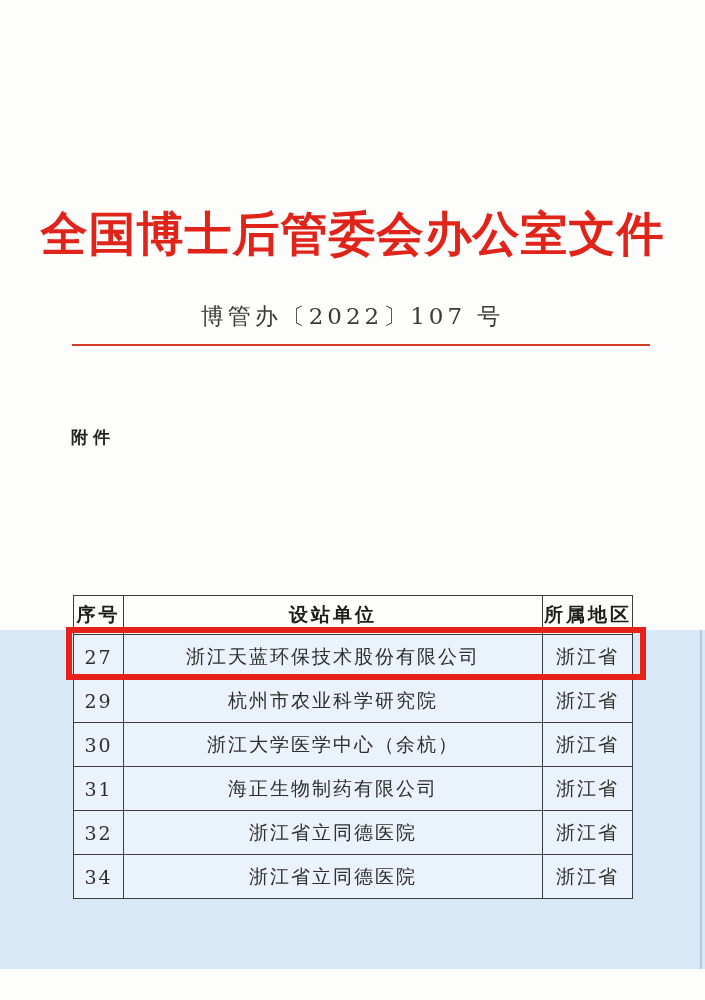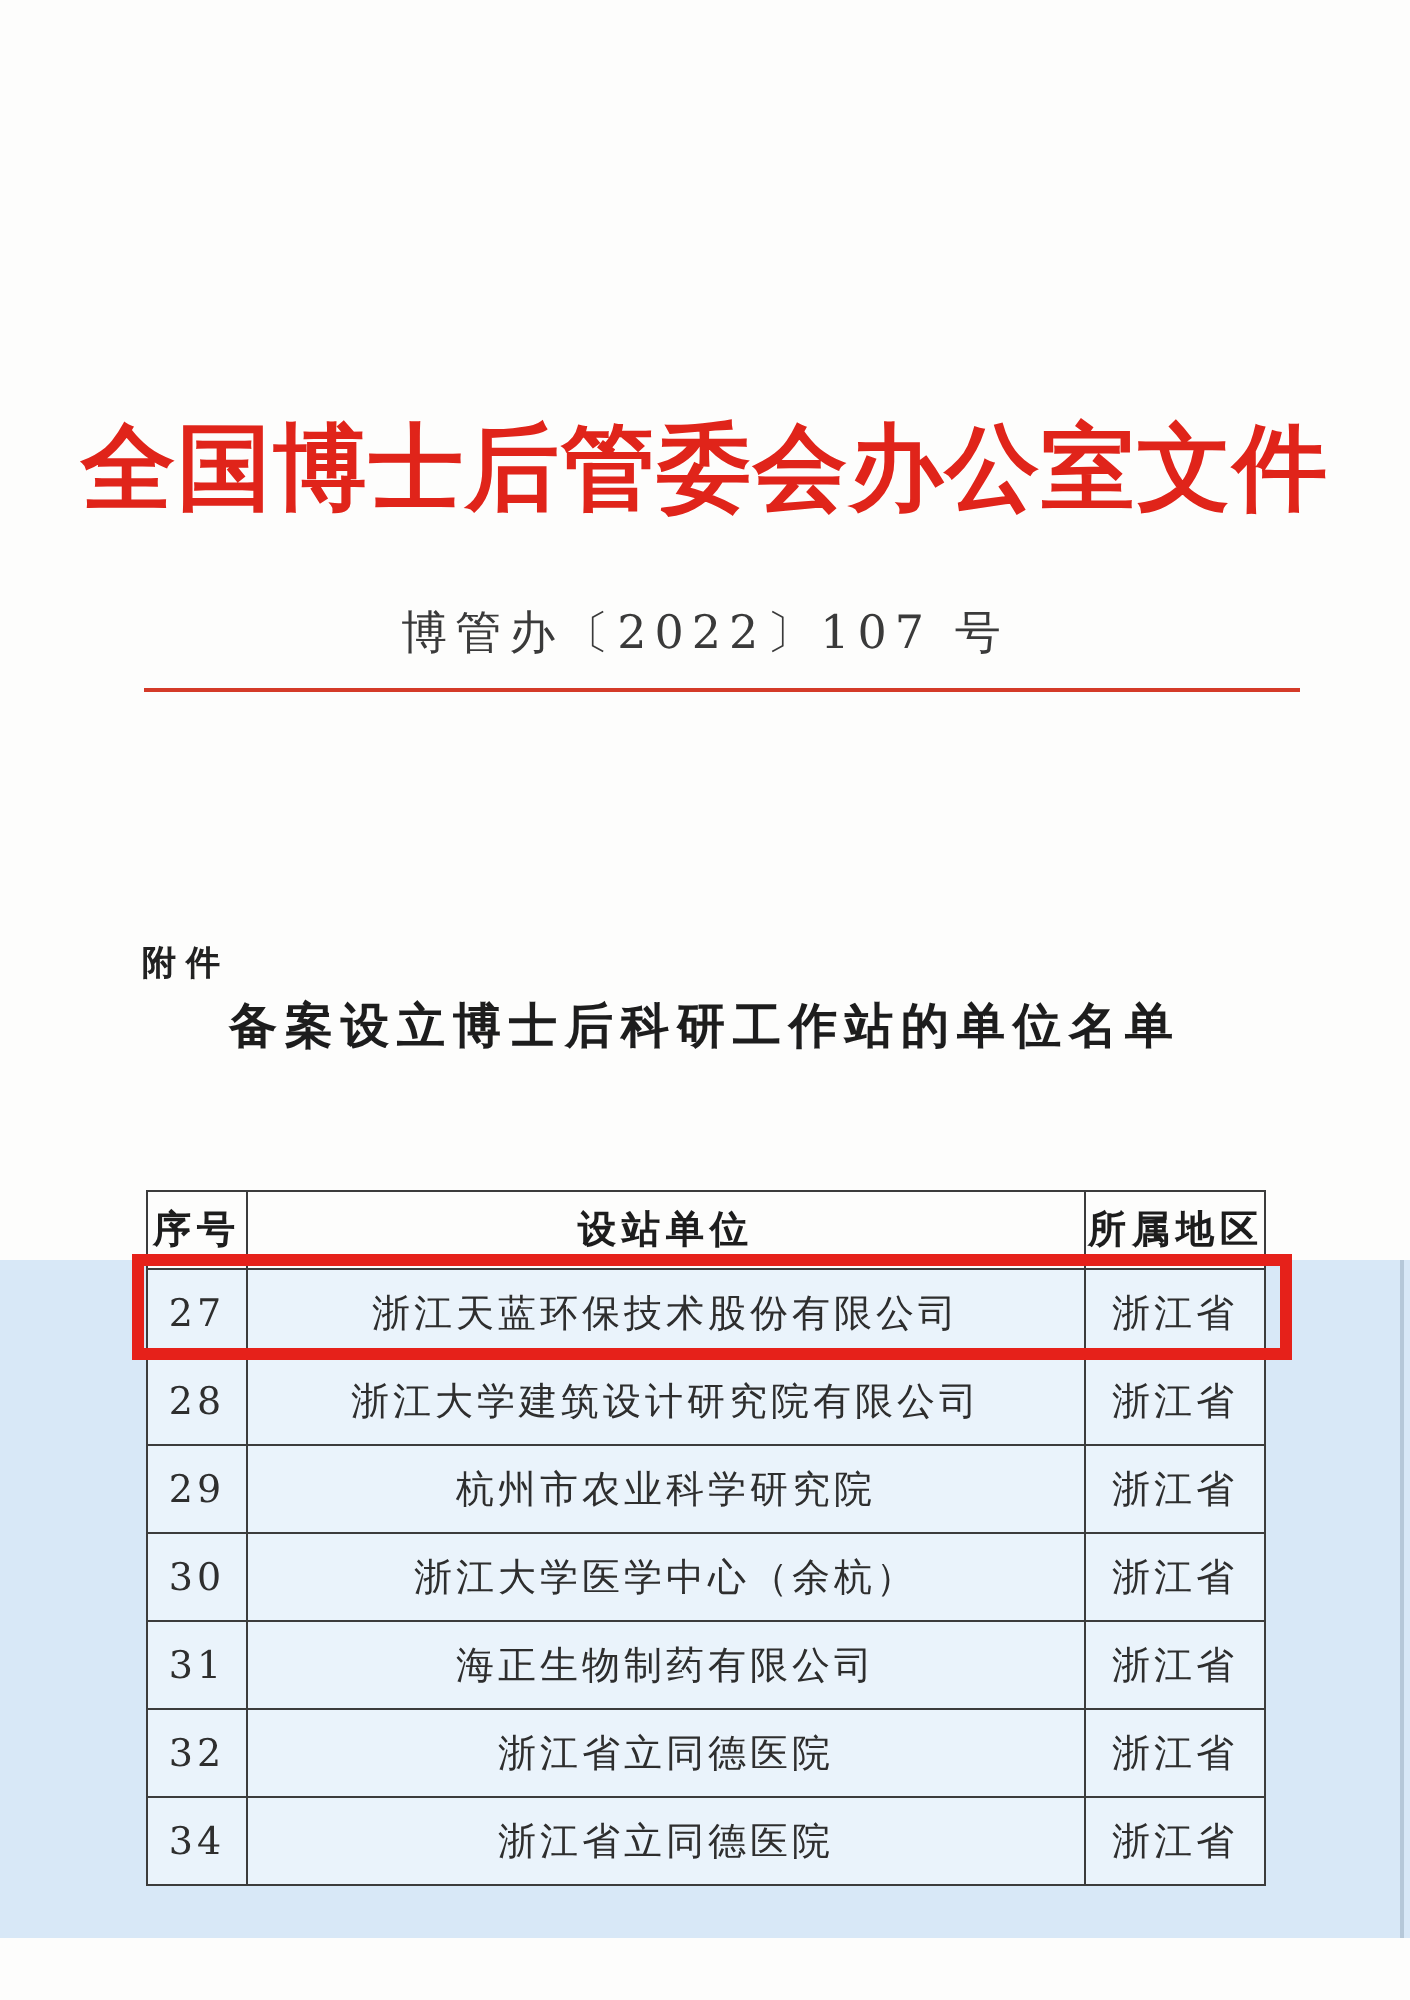--- a/index.html
+++ b/index.html
@@ -32,21 +32,20 @@
 
   .red-rule{
     position:absolute;left:72px;top:344px;width:578px;height:2px;
     background:var(--rule-red,#d43a28);
   }
 
   .attachment{
     position:absolute;left:71px;top:426px;
     font-size:17px;font-weight:bold;letter-spacing:5px;color:#222;
     font-family:Liberation Serif, serif;
-    margin-top:44px;
   }
 
   .section-title{
     position:absolute;left:0;top:497px;width:705px;
     text-align:center;font-size:24px;font-weight:bold;letter-spacing:4px;
     color:#1d1d1d;white-space:nowrap;
   }
 
   table.units{
     position:absolute;left:73px;top:595px;
@@ -91,21 +90,20 @@
 <div class="page">
 
   <h1 class="doc-title">全国博士后管委会办公室文件</h1>
 
   <div class="doc-number">博管办〔2022〕107 号</div>
 
   <div class="red-rule"></div>
 
   <div class="attachment">附件</div>
 
-  <div class="section-title">备案设立博士后科研工作站的单位名单</div>
 
   <div class="blue-band"></div>
   <div class="scan-edge"></div>
 
   <table class="units">
     <colgroup>
       <col class="c-no">
         <col class="c-unit">
         <col class="c-region">
     </colgroup>
@@ -113,25 +111,20 @@
       <tr>
         <th>序号</th>
         <th>设站单位</th>
         <th>所属地区</th>
       </tr>
     </thead>
     <tbody id="units-body">
         <tr>
           <td class="cell-no">27</td>
           <td class="cell-unit">浙江天蓝环保技术股份有限公司</td>
-          <td class="cell-region">浙江省</td>
-        </tr>
-        <tr>
-          <td class="cell-no">28</td>
-          <td class="cell-unit">浙江大学建筑设计研究院有限公司</td>
           <td class="cell-region">浙江省</td>
         </tr>
         <tr>
           <td class="cell-no">29</td>
           <td class="cell-unit">杭州市农业科学研究院</td>
           <td class="cell-region">浙江省</td>
         </tr>
         <tr>
           <td class="cell-no">30</td>
           <td class="cell-unit">浙江大学医学中心（余杭）</td>

